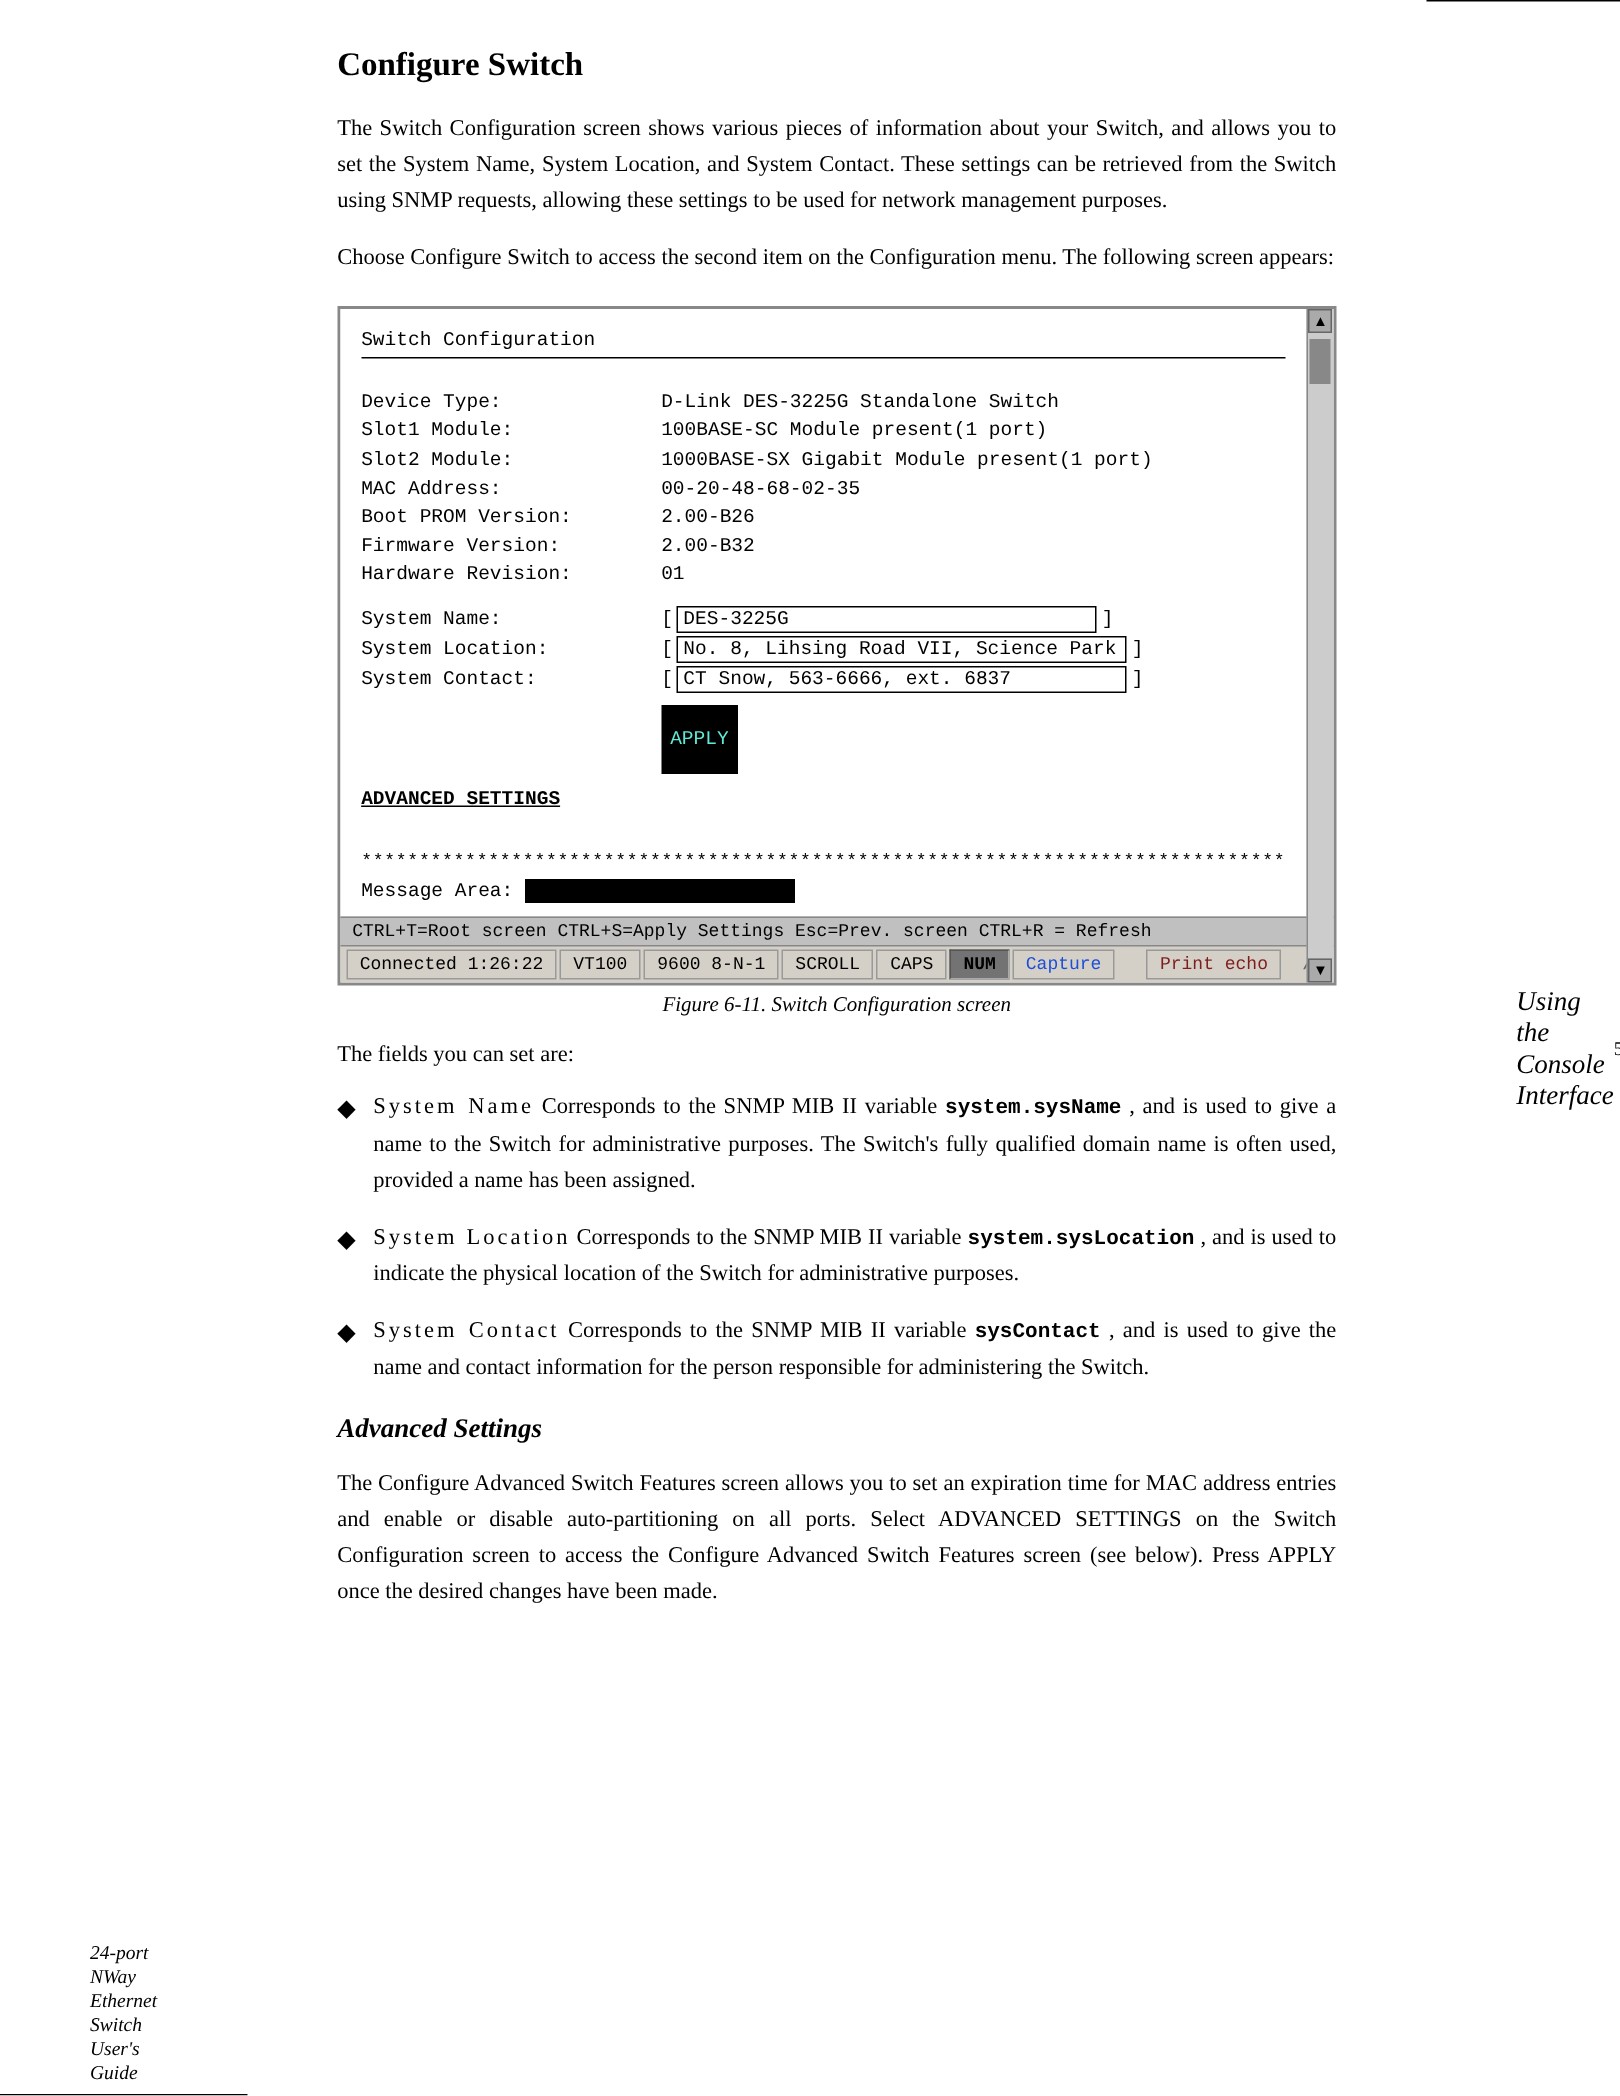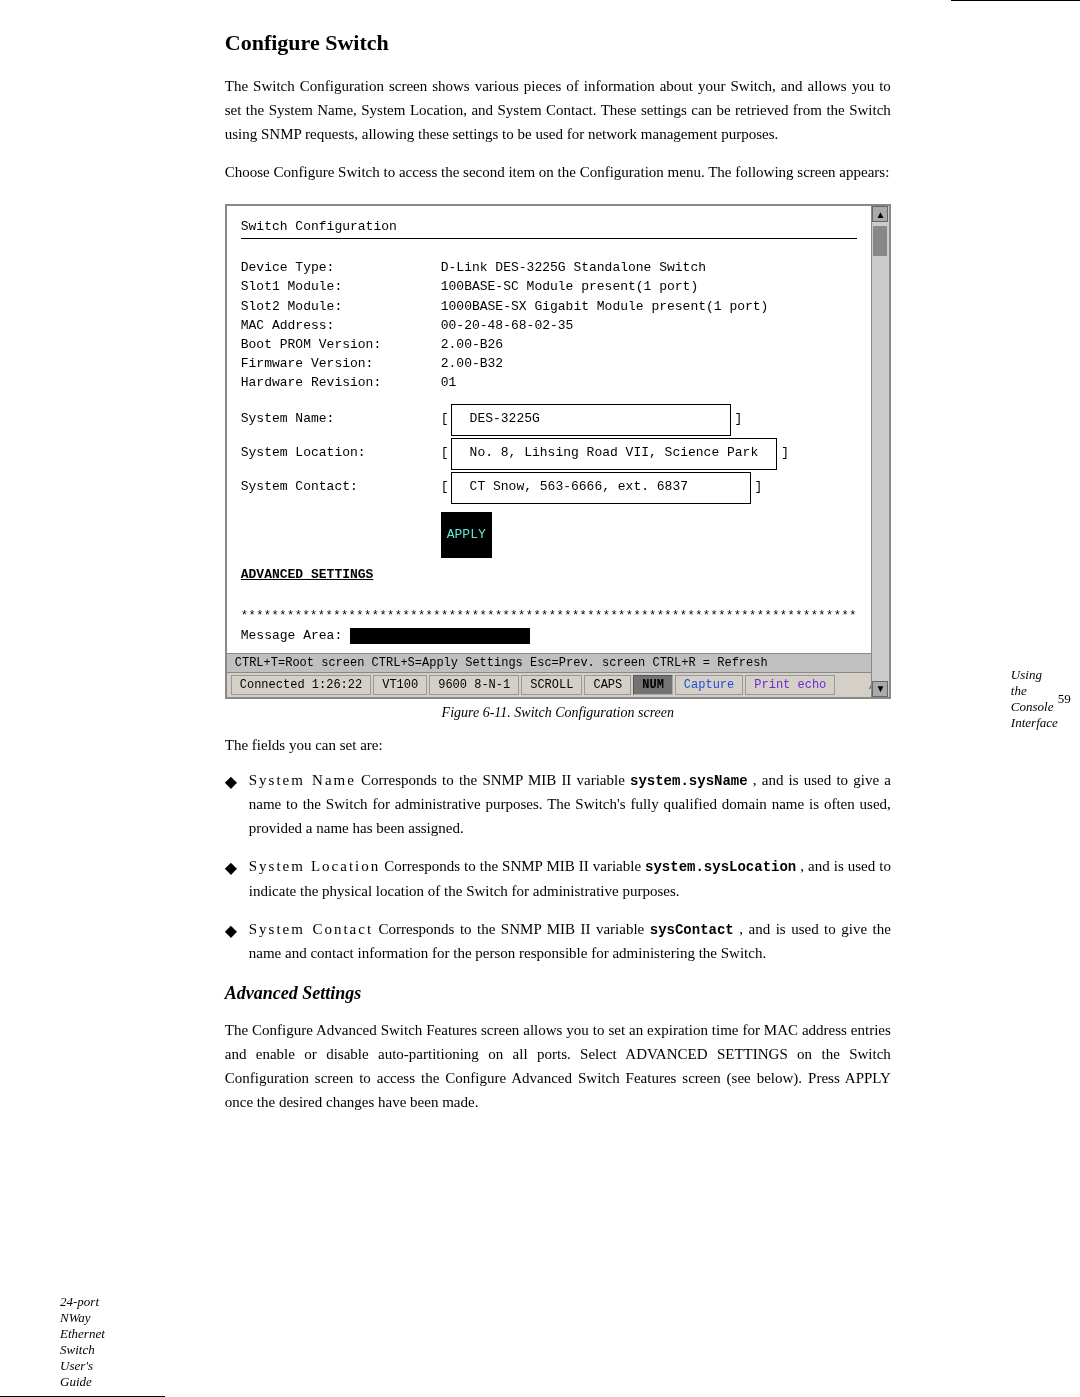--- a/index.html
+++ b/index.html
@@ -136,26 +136,26 @@
       display: flex;
       margin-bottom: 2px;
       align-items: center;
     }
     .terminal-field-label {
       min-width: 200px;
     }
     .terminal-field-box {
       border: 1px solid #000;
       min-width: 280px;
-      padding: 0 18px;
-      font-family: 'Courier New', Courier, monospace;
-      font-size: 13px;
-      display: flex;
-      align-items: center;
-      height: 32px;
+      padding: 0 4px;
+      font-family: 'Courier New', Courier, monospace;
+      font-size: 13px;
+      display: flex;
+      align-items: center;
+      height: 18px;
     }
     .terminal-field-bracket-right {
       margin-left: 4px;
     }
 
     .apply-btn {
       display: inline-block;
       background: #000;
       color: #5eead4;
       font-family: Liberation Mono, monospace;
@@ -297,21 +297,21 @@
 
     
     .page-footer {
       border-top: 1px solid #000;
       padding: 6px 60px;
       display: flex;
       justify-content: space-between;
       align-items: center;
     }
     .footer-left {
-      font-size: 13px;
+      font-size: 18px;
       font-style: italic;
     }
     .footer-right {
       font-size: 13px;
     }
 
     .spaced-text {
       letter-spacing: 2px;
     }
   </style>
@@ -416,21 +416,21 @@
       </div>
 
       <div class="terminal-bottom-bar">
         <span class="bottom-bar-item">Connected 1:26:22</span>
         <span class="bottom-bar-item">VT100</span>
         <span class="bottom-bar-item">9600 8-N-1</span>
         <span class="bottom-bar-item">SCROLL</span>
         <span class="bottom-bar-item caps-active">CAPS</span>
         <span class="bottom-bar-item num-active">NUM</span>
         <span class="bottom-bar-item inactive" style="color:#1d4ed8;">Capture</span>
-        <span class="bottom-bar-item inactive" style="color:#6d28d9;">Print echo</span>
+        <span class="bottom-bar-item inactive" style="color:#7f1d1d;margin-left:19px;">Print echo</span>
         <span class="bottom-bar-resize">//</span>
       </div>
     </div>
 
     <p class="figure-caption">Figure 6-11.  Switch Configuration screen</p>
 
     <p class="fields-intro">The fields you can set are:</p>
 
     <ul class="bullet-list">
       <li>

